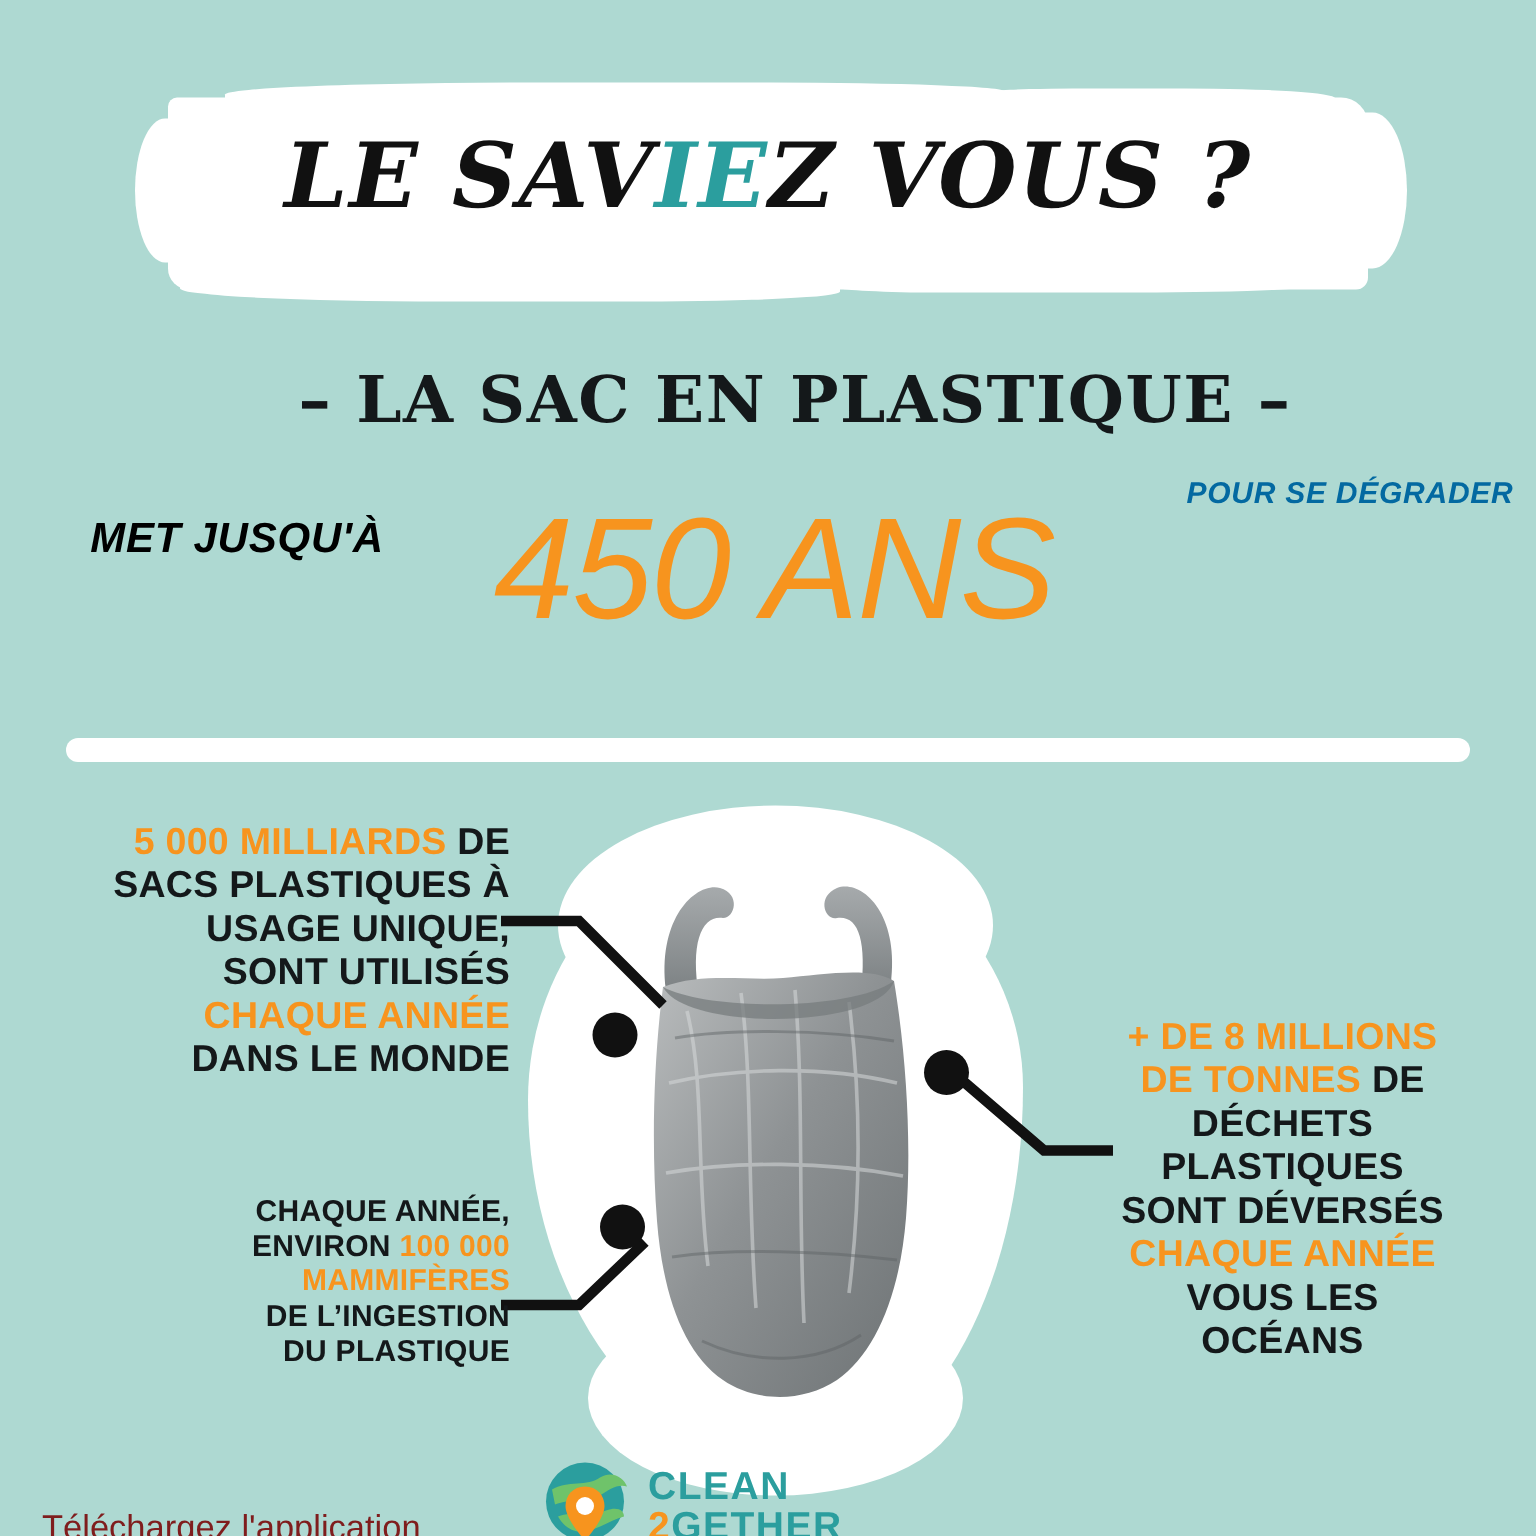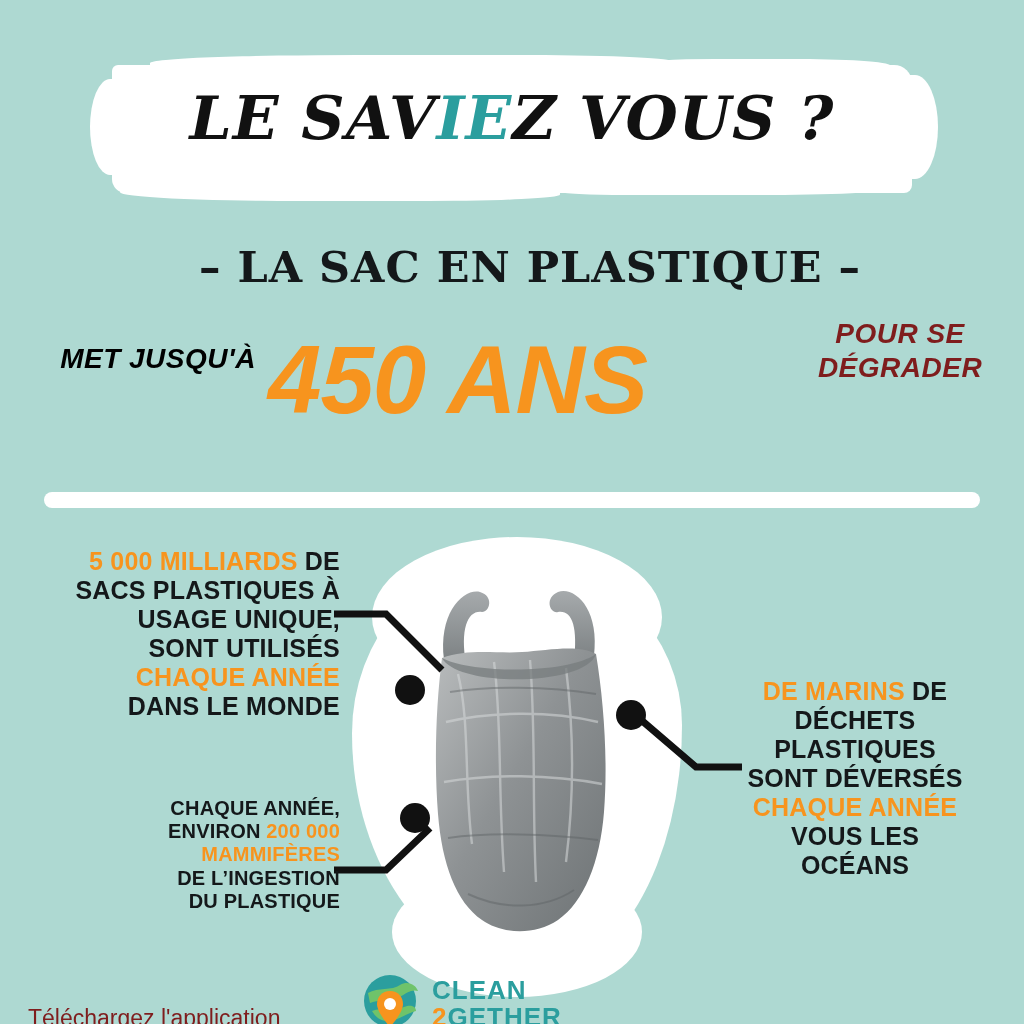--- a/index.html
+++ b/index.html
@@ -50,27 +50,27 @@
     padding-left:18px;
   }
 
   
   .stat-left{
     position:absolute;left:58px;top:305px;width:200px;text-align:center;
     font-size:28px;font-weight:bold;font-style:italic;color:#000000;
     line-height:1.18;letter-spacing:.5px;
   }
   .stat-big{
-    position:absolute;left:268px;top:288px;width:520px;text-align:left;
-    font-size:96px;font-weight:bold;font-style:italic;color:#f7941e;
+    position:absolute;left:256px;top:288px;width:520px;text-align:center;
+    font-size:96px;font-weight:normal;font-style:italic;color:#f7941e;
     letter-spacing:-1px;white-space:nowrap;
   }
   .stat-right{
     position:absolute;left:790px;top:280px;width:220px;text-align:center;
-    font-size:28px;font-weight:bold;font-style:italic;color:#7f1d1d;
+    font-size:20px;font-weight:bold;font-style:italic;color:#0369a1;
     line-height:1.22;letter-spacing:.5px;
   }
 
   
   .divider{
     position:absolute;left:44px;top:455px;width:936px;height:16px;
     background:#ffffff;border-radius:8px;
   }
 
   
@@ -213,28 +213,29 @@
     <div><span class="hl">5 000 MILLIARDS</span><span> DE</span></div>
     <div>SACS PLASTIQUES À</div>
     <div>USAGE UNIQUE,</div>
     <div>SONT UTILISÉS</div>
     <div class="hl">CHAQUE ANNÉE</div>
     <div>DANS LE MONDE</div>
   </div>
 
   <div class="callout c-botleft">
     <div>CHAQUE ANNÉE,</div>
-    <div><span>ENVIRON </span><span class="hl">200 000</span></div>
+    <div><span>ENVIRON </span><span class="hl">100 000</span></div>
     <div class="hl">MAMMIFÈRES</div>
     <div>DE L’INGESTION</div>
     <div>DU PLASTIQUE</div>
   </div>
 
   <div class="callout c-right">
-    <div><span class="hl">DE MARINS</span><span> DE</span></div>
+    <div class="hl">+ DE 8 MILLIONS</div>
+    <div><span class="hl">DE TONNES</span><span> DE</span></div>
     <div>DÉCHETS</div>
     <div>PLASTIQUES</div>
     <div>SONT DÉVERSÉS</div>
     <div class="hl">CHAQUE ANNÉE</div>
     <div>VOUS LES</div>
     <div>OCÉANS</div>
   </div>
 
   <div class="footer"></div>
   <div class="foot-left">Téléchargez l'application</div>

